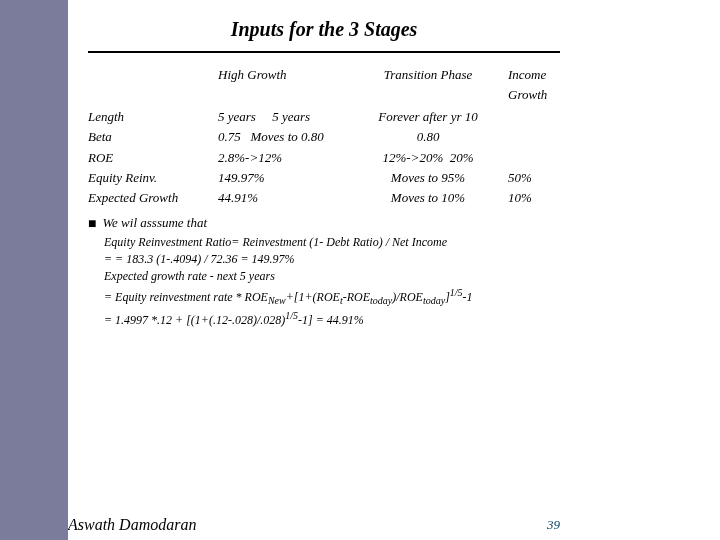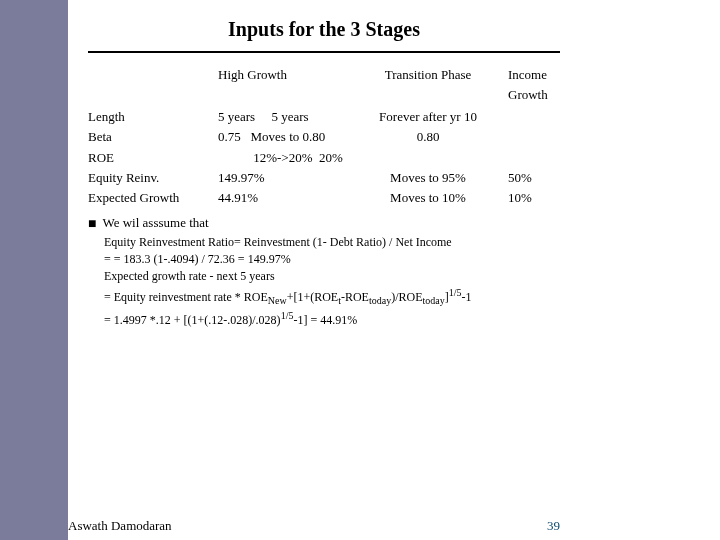--- a/index.html
+++ b/index.html
@@ -10,20 +10,21 @@
       font-family: 'Times New Roman', Times, serif;
       font-size: 13px;
       color: #000;
       overflow: hidden;
     }
     .page {
       width: 580px;
       height: 540px;
       display: flex;
       flex-direction: column;
+      font-style: italic;
     }
     .left-bar {
       position: absolute;
       left: 0;
       top: 0;
       width: 68px;
       height: 540px;
       background: #7b7b9b;
     }
     .content {
@@ -96,21 +97,21 @@
     }
     .footer {
       display: flex;
       justify-content: space-between;
       align-items: center;
       padding: 4px 20px 6px 0;
       margin-top: auto;
     }
     .footer-left {
       color: #000;
-      font-size: 13px;
+      font-size: 16px;
       margin-left: 68px;
     }
     .footer-right {
       font-size: 13px;
       color: #0c4a6e;
     }
   </style>
 </head>
 <body>
 
@@ -143,20 +144,21 @@
         <div class="row">
           <span class="col-label">Beta</span>
           <span class="col-hg">0.75&nbsp;&nbsp;&nbsp;Moves to 0.80</span>
           <span class="col-tp">0.80</span>
           <span class="col-sg"></span>
         </div>
 
 
         <div class="row">
           <span class="col-label">ROE</span>
+          <span class="col-hg">2.8%-&gt;12%</span>
           <span class="col-tp">12%-&gt;20%&nbsp;&nbsp;20%</span>
           <span class="col-sg"></span>
         </div>
 
         <div class="row">
           <span class="col-label">Equity Reinv.</span>
           <span class="col-hg">149.97%</span>
           <span class="col-tp">Moves to 95%</span>
           <span class="col-sg">50%</span>
         </div>

